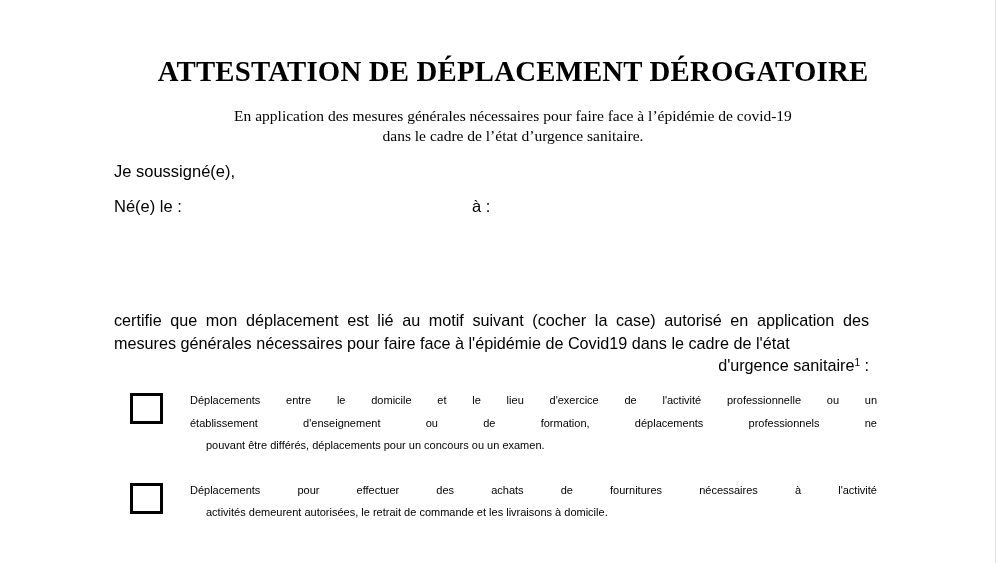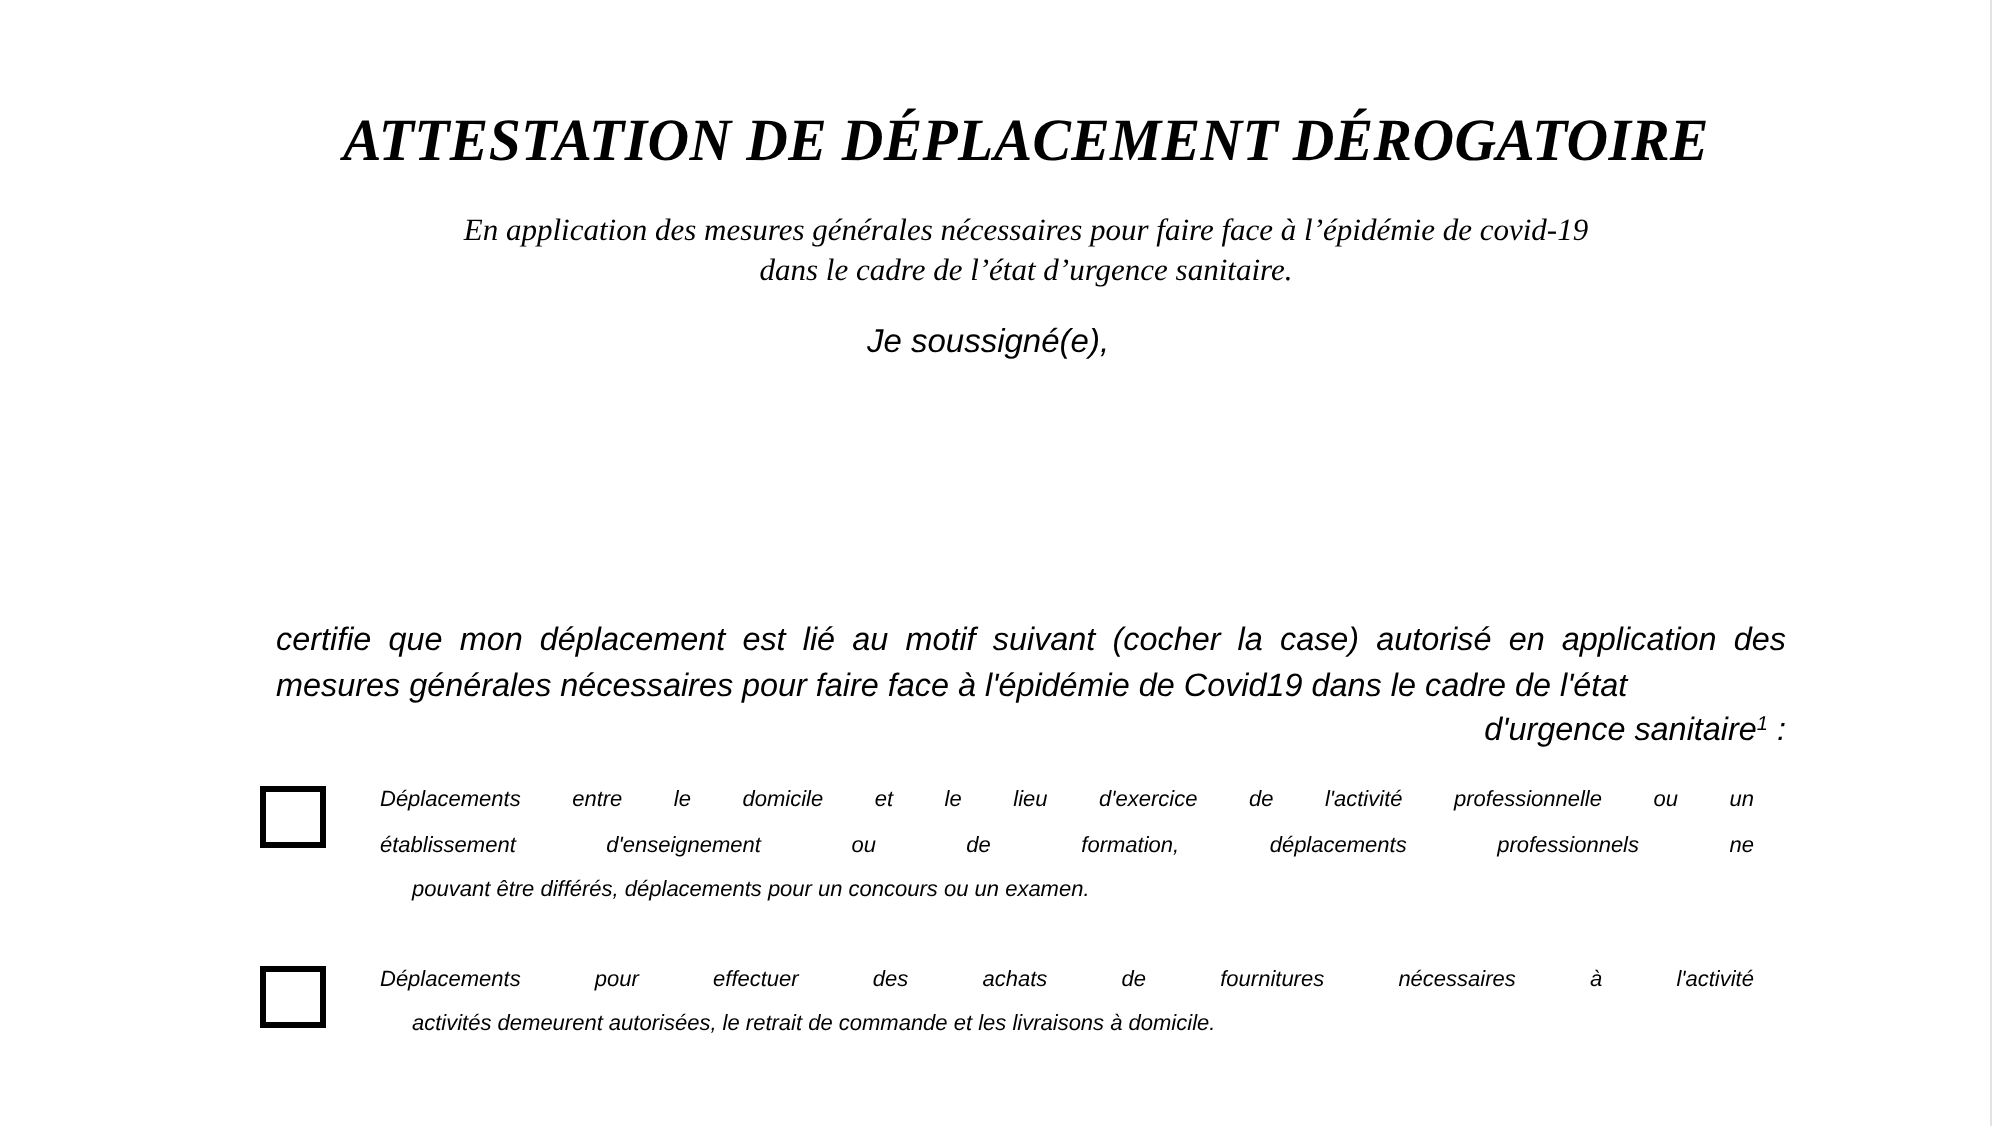--- a/index.html
+++ b/index.html
@@ -27,21 +27,20 @@
   }
 
   .page {
     position: absolute;
     top: 0;
     left: 0;
     width: 995px;
     height: 563px;
     background: #ffffff;
     box-sizing: border-box;
-    font-style: italic;
   }
 
   .doc-title {
     position: absolute;
     top: 54px;
     left: 0;
     width: 1026px;
     text-align: center;
     font-family: "Liberation Serif", serif;
     font-weight: bold;
@@ -64,21 +63,20 @@
   }
   .doc-subtitle .sub-line {
     display: block;
   }
 
   .fields {
     position: absolute;
     left: 114px;
     top: 160px;
     width: 760px;
-    text-align: center;
   }
   .field-line {
     position: relative;
     height: 35px;
     font-size: 16.5px;
     line-height: 22px;
     white-space: nowrap;
   }
   .field-line .field-second {
     position: absolute;
@@ -87,21 +85,20 @@
   }
 
   .certify {
     position: absolute;
     left: 114px;
     top: 309px;
     width: 755px;
     font-size: 16.2px;
     line-height: 22.5px;
     text-align: justify;
-    margin-left: 24px;
   }
   .certify .lastline {
     text-align: right;
   }
 
   sup {
     font-size: 0.62em;
     vertical-align: 0.5em;
     line-height: 0;
   }
@@ -155,20 +152,24 @@
 
   <div class="doc-subtitle">
     <span class="sub-line">En application des mesures générales nécessaires pour faire face à l’épidémie de covid-19</span>
     <span class="sub-line">dans le cadre de l’état d’urgence sanitaire.</span>
   </div>
 
   <div class="fields">
     <div class="field-line">
       <span>Je soussigné(e),</span>
     </div>
+    <div class="field-line">
+      <span>Né(e) le :</span>
+      <span class="field-second">à :</span>
+    </div>
   </div>
 
   <div class="certify">
     <span>certifie que mon déplacement est lié au motif suivant (cocher la case) autorisé en application des</span>
     <span>mesures générales nécessaires pour faire face à l'épidémie de Covid19 dans le cadre de l'état</span>
     <div class="lastline"><span>d'urgence sanitaire</span><sup>1</sup><span> :</span></div>
   </div>
 
   <div class="reasons">
 

